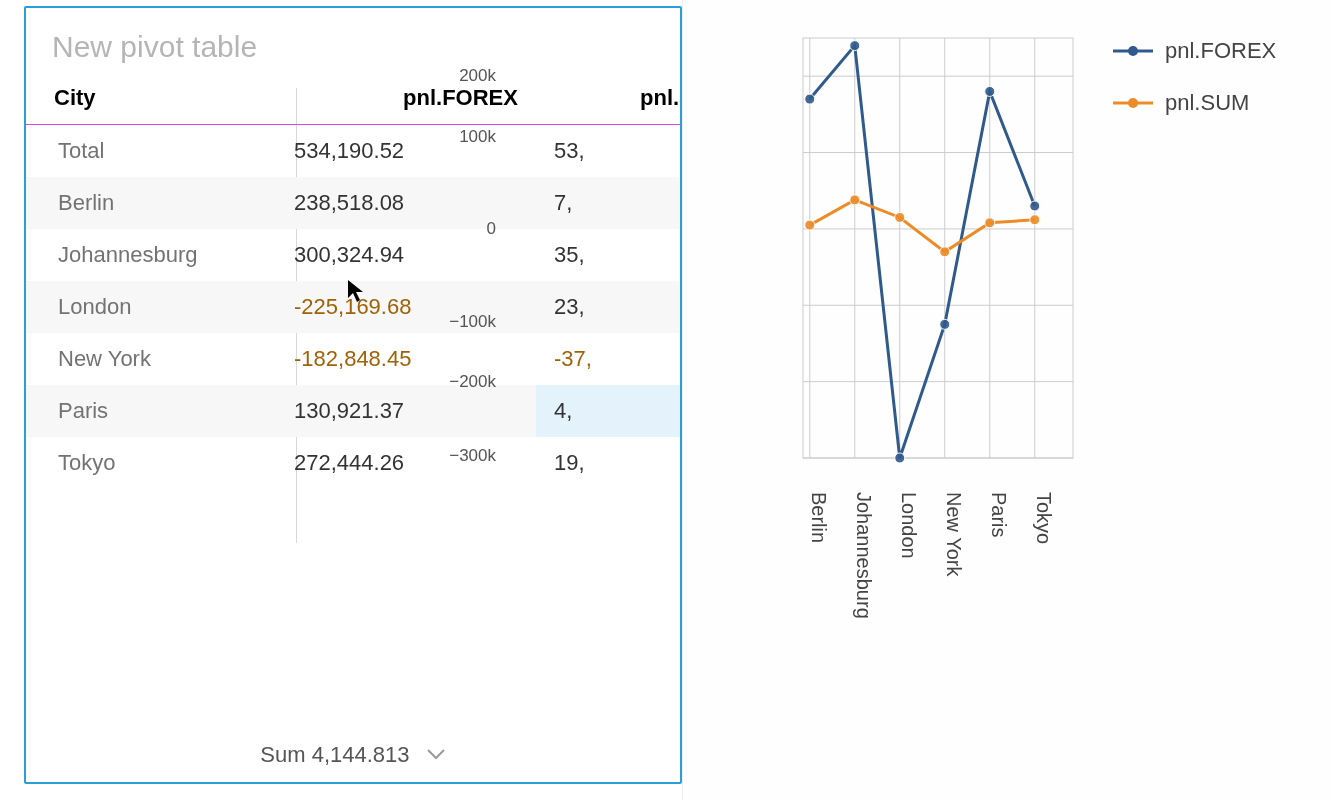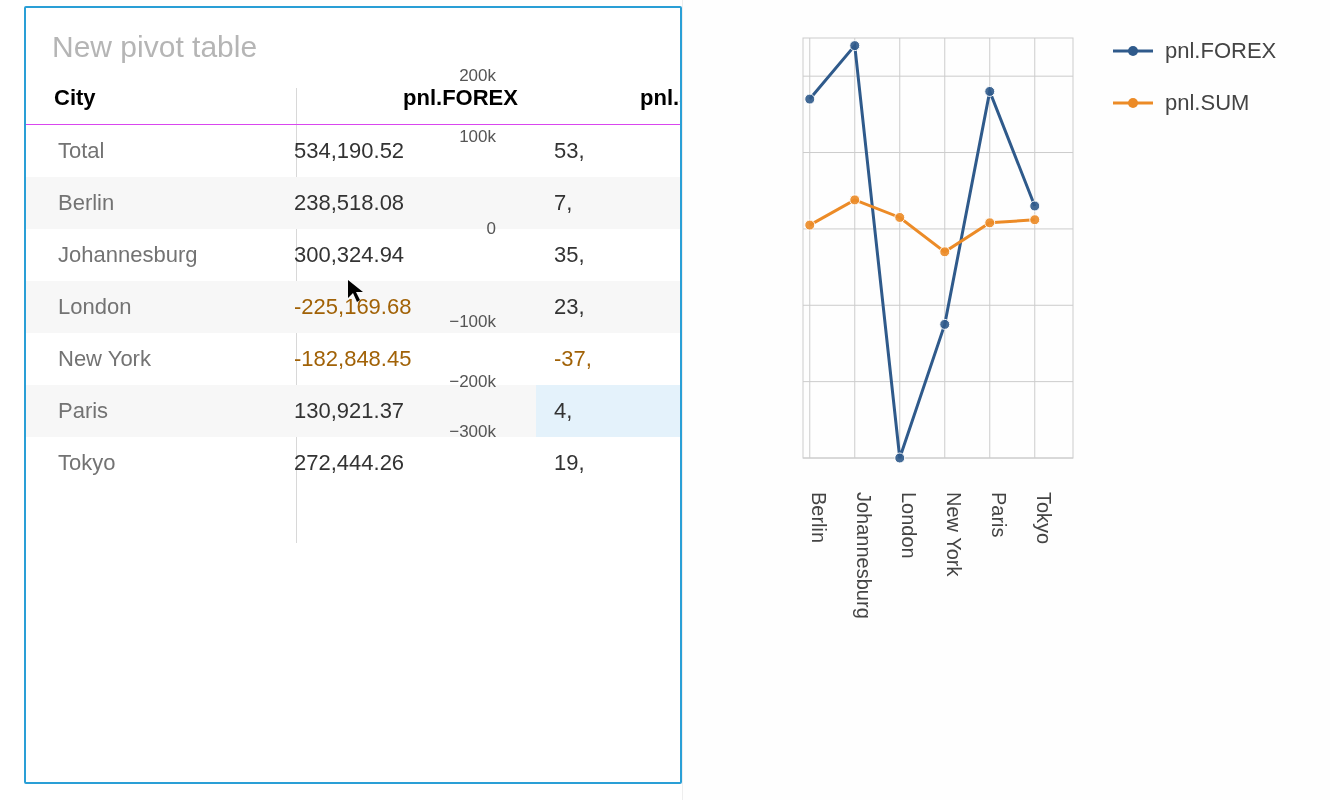--- a/index.html
+++ b/index.html
@@ -237,32 +237,41 @@
               <td class="num-cell">19,</td>
             </tr>
           </tbody>
       </table>
     </div>
     <span class="cursor">
       <svg width="20" height="26" viewBox="0 0 20 26">
           <path d="M2 2 L2 20 L7 15 L11 24 L14 22 L10 14 L17 14 Z" fill="#000"></path>
         </svg>
     </span>
+    <div class="footer-sum">
+      <span>Sum</span>
+      <span>4,144.813</span>
+      <span class="chev">
+        <svg width="20" height="12" viewBox="0 0 20 12">
+            <path d="M2 2 L10 10 L18 2" stroke="#999" stroke-width="2" fill="none"></path>
+          </svg>
+      </span>
+    </div>
   </div>
 
   <div class="chart-panel">
     <div class="chart-box">
       <div class="plot-area">
         <div class="y-ticks" id="y-ticks">
             <div class="y-tick" style="top: 48.1818px;">200k</div>
             <div class="y-tick" style="top: 109px;">100k</div>
             <div class="y-tick" style="top: 200.909px;">0</div>
             <div class="y-tick" style="top: 277.273px; margin-top: 17px;">−100k</div>
             <div class="y-tick" style="top: 353.636px;">−200k</div>
-            <div class="y-tick" style="top: 404px;">−300k</div>
+            <div class="y-tick" style="top: 428px;">−300k</div>
           </div>
         <svg id="chart-svg" width="360" height="450">
             <line x1="80" x2="350" y1="48.181818181818194" y2="48.181818181818194" stroke="#ccc" stroke-width="1"></line>
             <line x1="80" x2="350" y1="124.54545454545453" y2="124.54545454545453" stroke="#ccc" stroke-width="1"></line>
             <line x1="80" x2="350" y1="200.90909090909093" y2="200.90909090909093" stroke="#ccc" stroke-width="1"></line>
             <line x1="80" x2="350" y1="277.27272727272725" y2="277.27272727272725" stroke="#ccc" stroke-width="1"></line>
             <line x1="80" x2="350" y1="353.6363636363636" y2="353.6363636363636" stroke="#ccc" stroke-width="1"></line>
             <line x1="80" x2="350" y1="430" y2="430" stroke="#ccc" stroke-width="1"></line>
             <line x1="86.75" x2="86.75" y1="10" y2="430" stroke="#ccc" stroke-width="1"></line>
             <line x1="131.75" x2="131.75" y1="10" y2="430" stroke="#ccc" stroke-width="1"></line>

